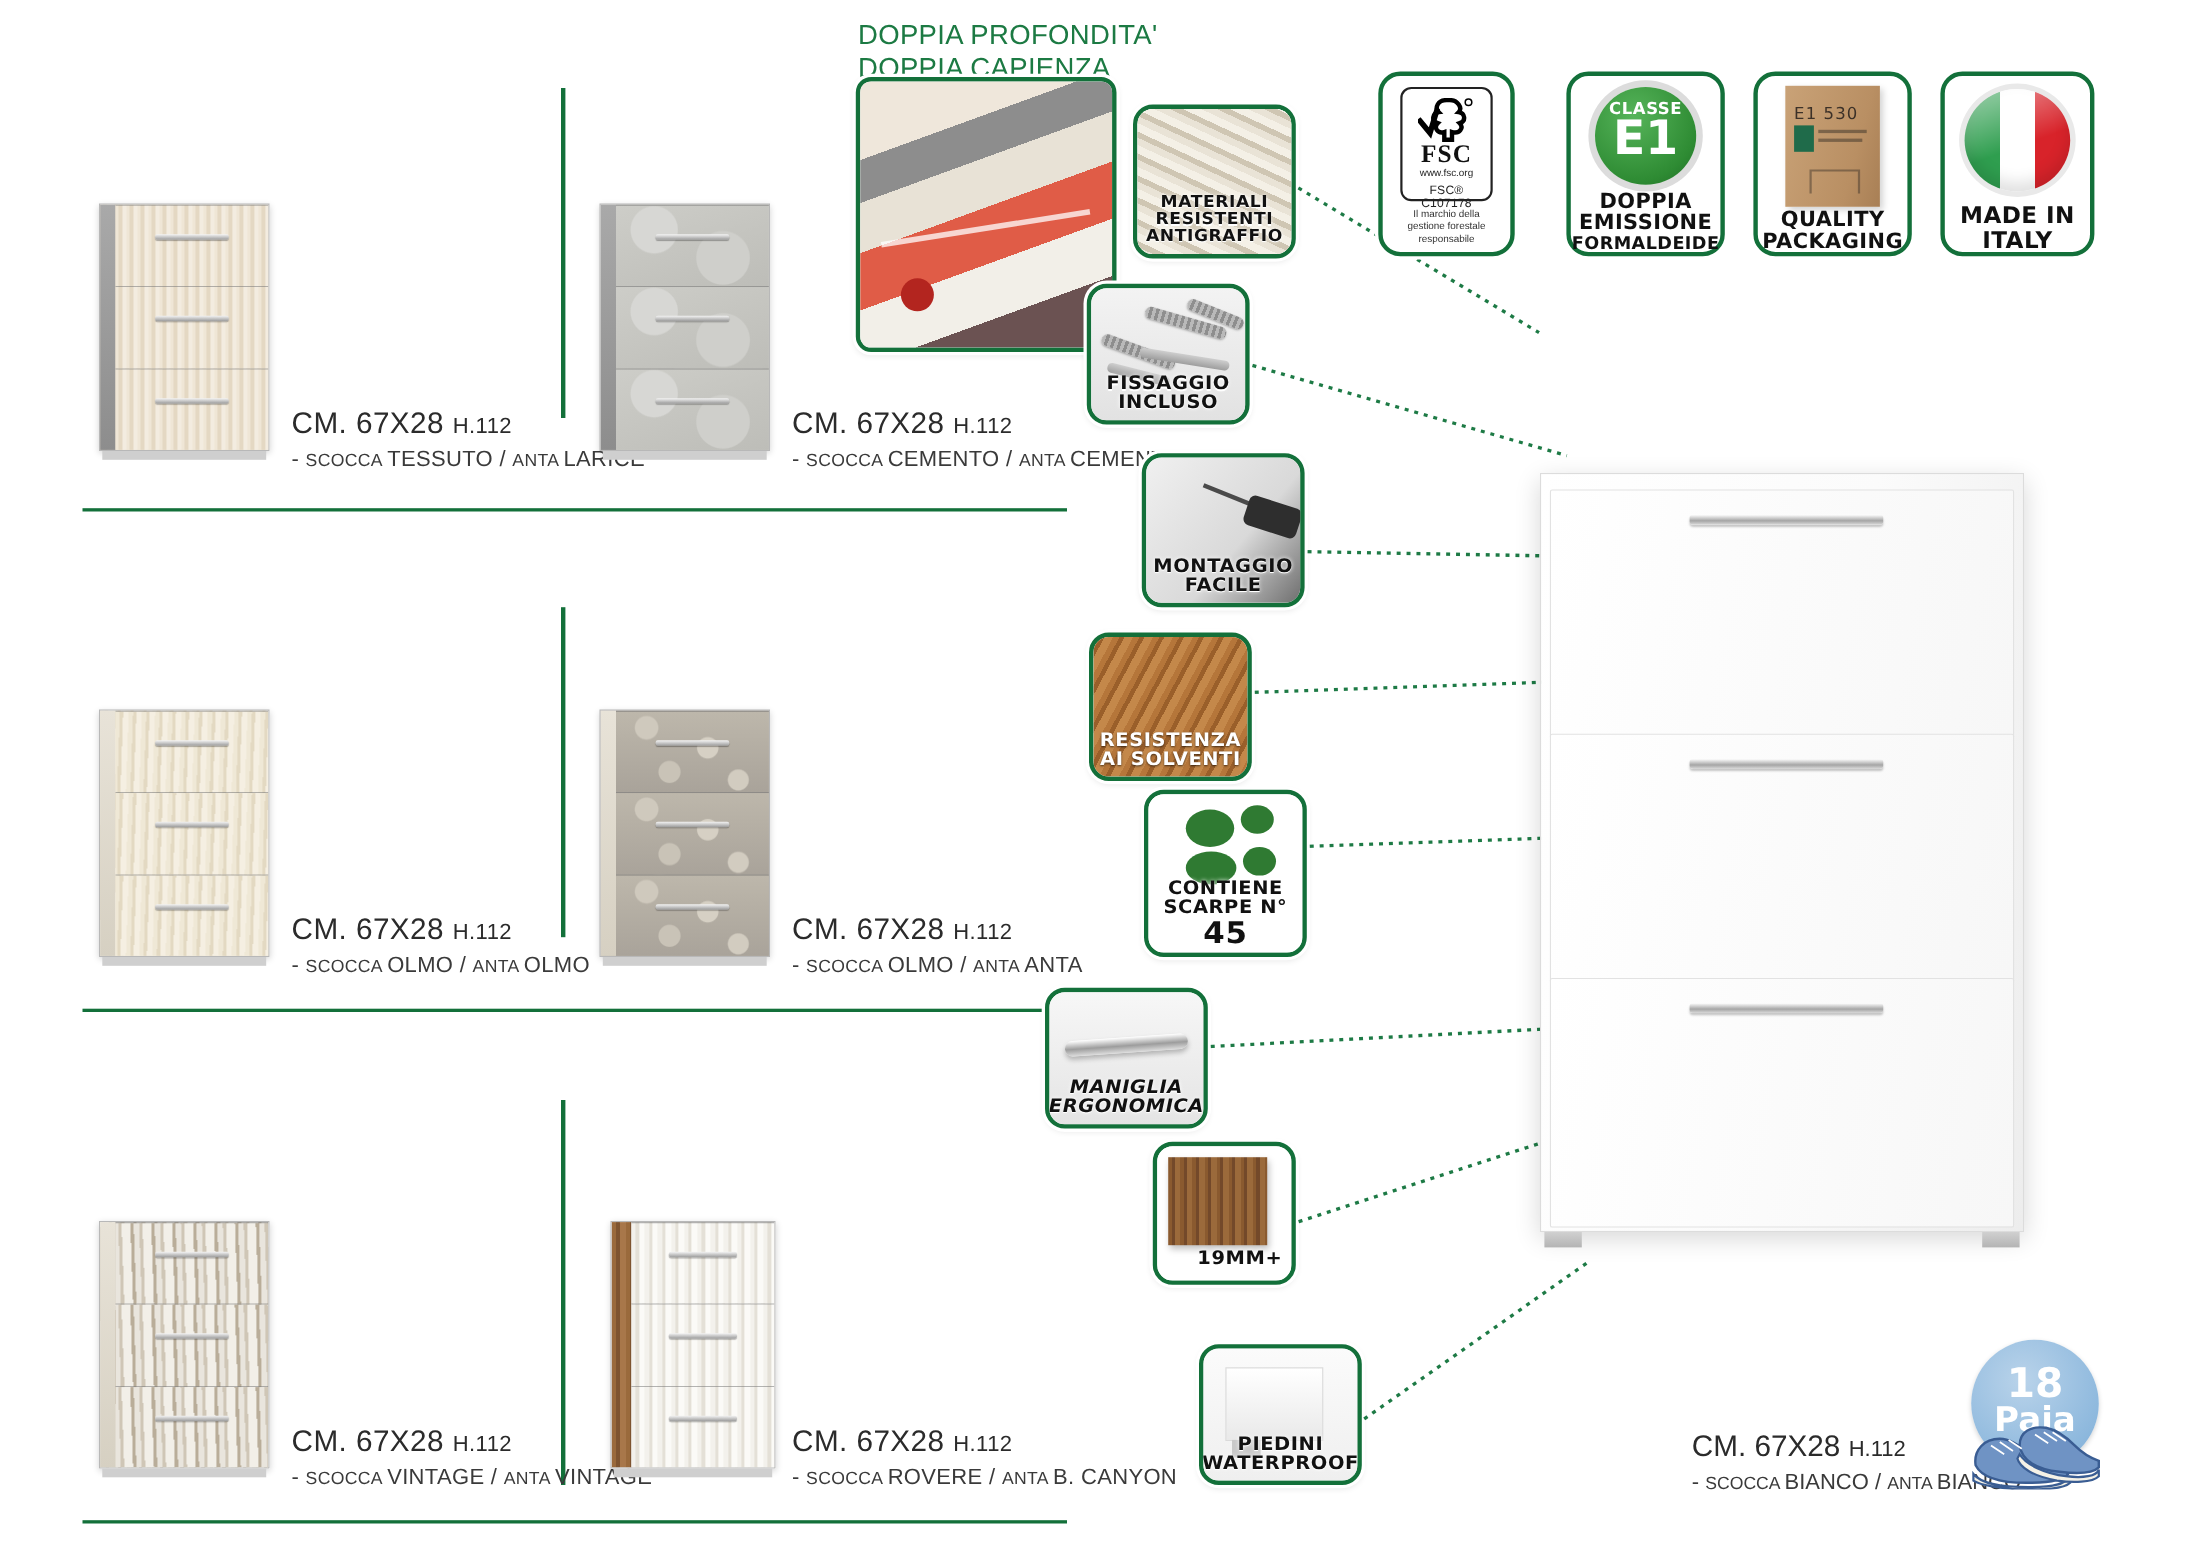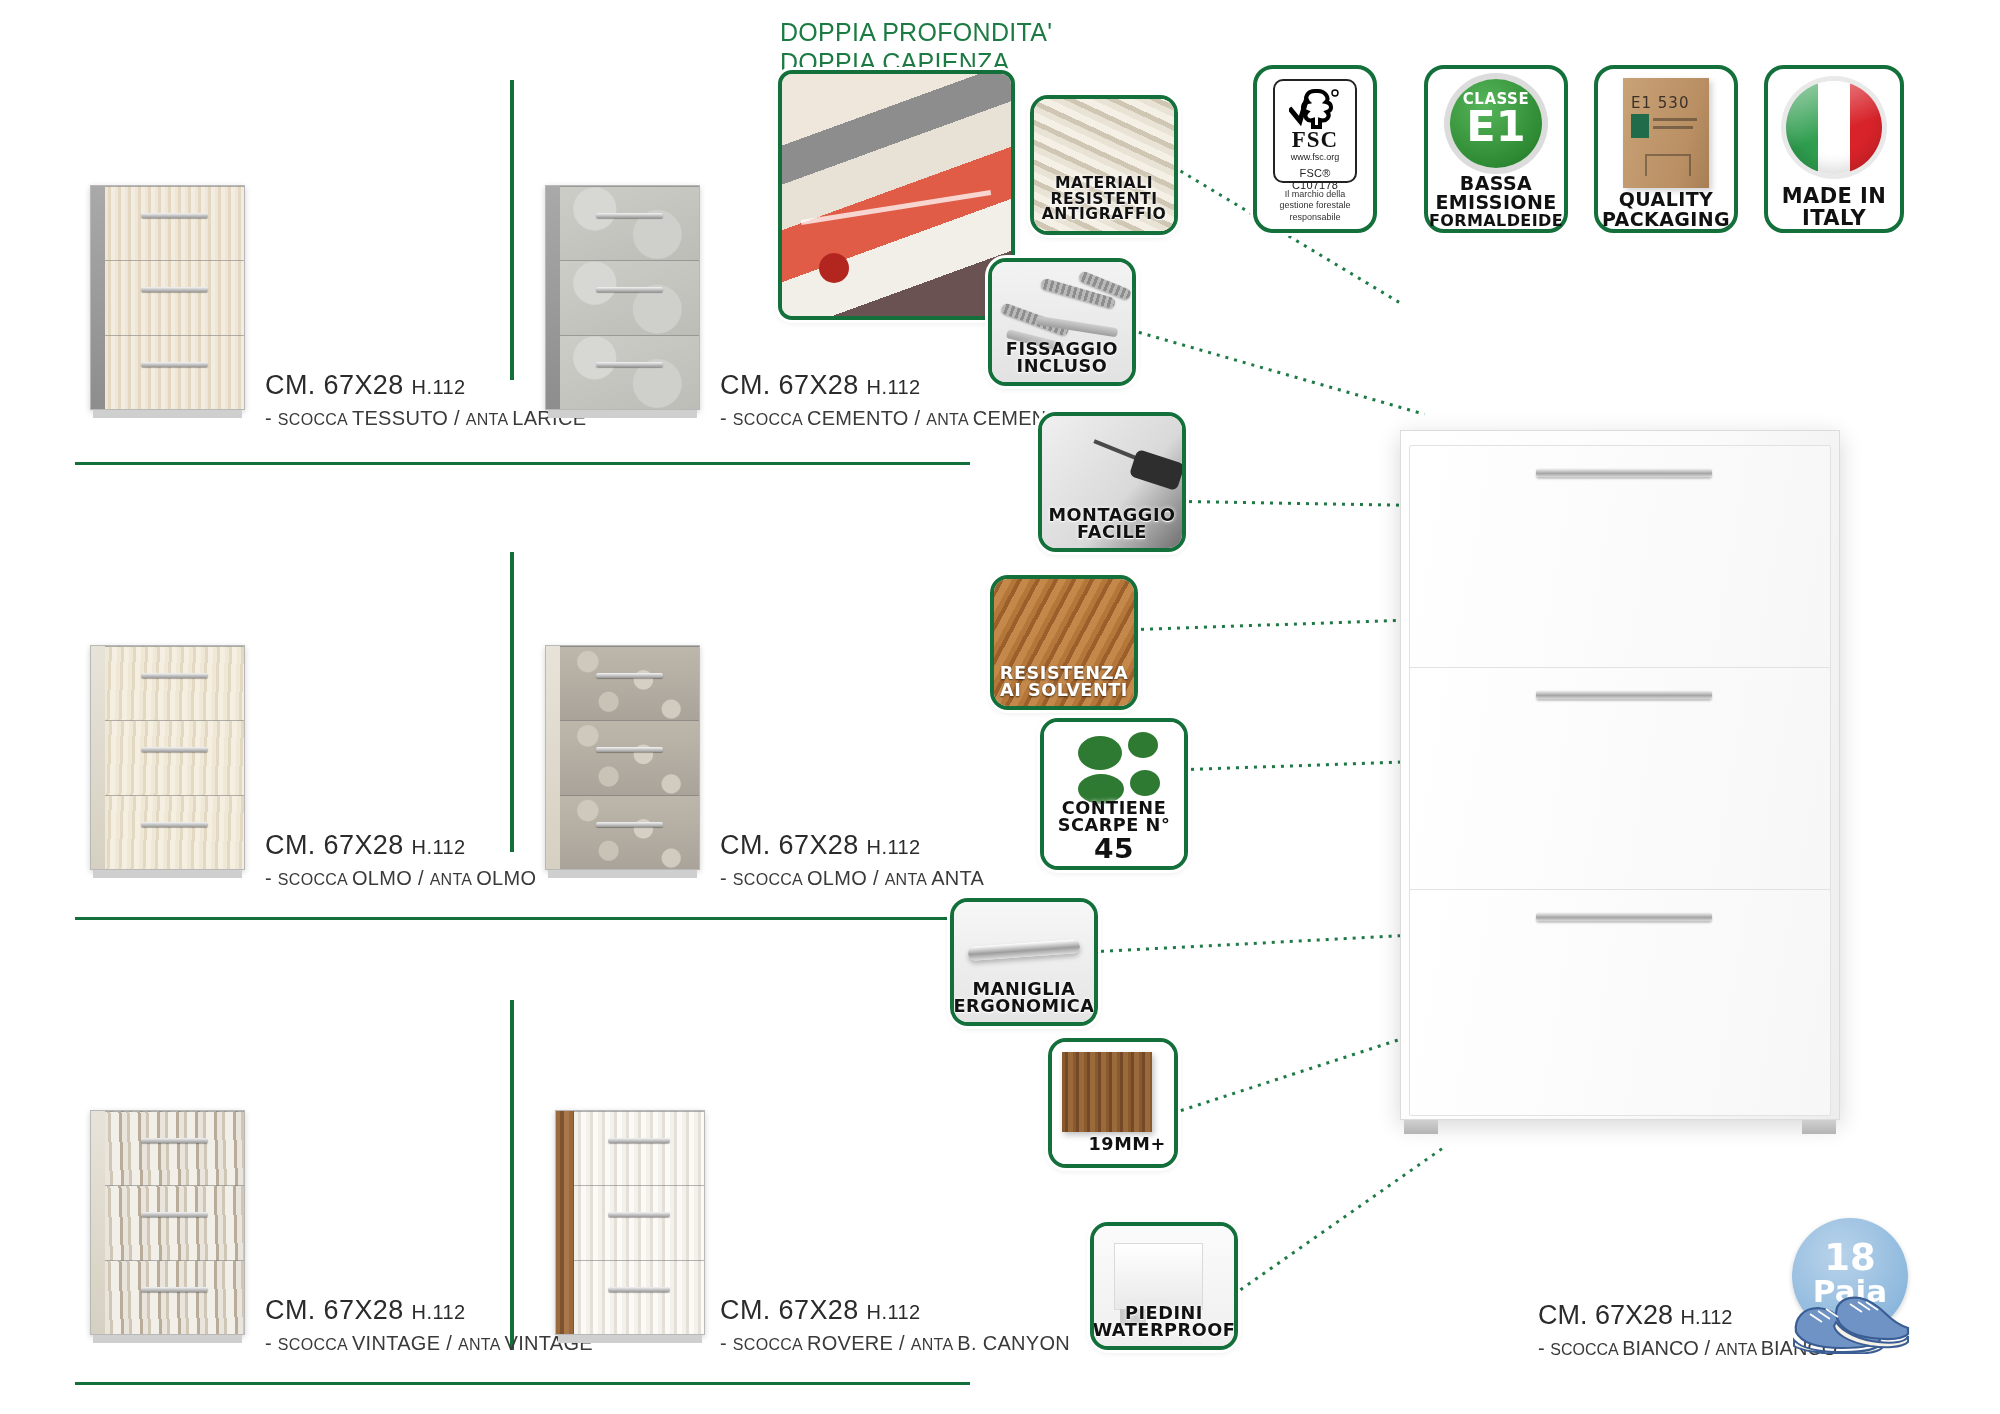--- a/index.html
+++ b/index.html
@@ -504,21 +504,21 @@
       <div class="fprint" style="left:34px;top:52px;width:46px;height:30px;"></div>
       <div class="fprint" style="left:86px;top:48px;width:30px;height:26px;"></div>
     </div>
     <div class="lab" style="bottom:4px;">
       <div>CONTIENE</div>
       <div>SCARPE N°</div>
       <div style="font-size:27px;line-height:1;">45</div>
     </div>
   </div>
 
-  <div class="badge" style="left:950px;top:898px;width:148px;height:128px;">
+  <div class="badge" style="left:950px;top:898px;width:148px;height:128px;font-style:italic;">
     <div class="photo ph-handle">
       <div class="mhandle"></div>
     </div>
     <div class="lab">
       <div>MANIGLIA</div>
       <div>ERGONOMICA</div>
     </div>
   </div>
 
   <div class="badge" style="left:1048px;top:1038px;width:130px;height:130px;">
@@ -567,21 +567,21 @@
       <div>responsabile</div>
     </div>
   </div>
 
   <div class="cert" style="left:1424px;top:65px;width:144px;height:168px;">
     <div class="e1-circle">
       <div class="w1">CLASSE</div>
       <div class="w2">E1</div>
     </div>
     <div class="ctitle" style="font-size:19px;">
-      <div>BASSA</div>
+      <div>DOPPIA</div>
       <div>EMISSIONE</div>
       <div style="font-size:16px;">FORMALDEIDE</div>
     </div>
   </div>
 
   <div class="cert" style="left:1594px;top:65px;width:144px;height:168px;">
     <div class="pkg-box">
       <div class="code">E1 530</div>
       <div class="sq"></div>
       <div class="ln" style="top:40px;width:44px;"></div>

